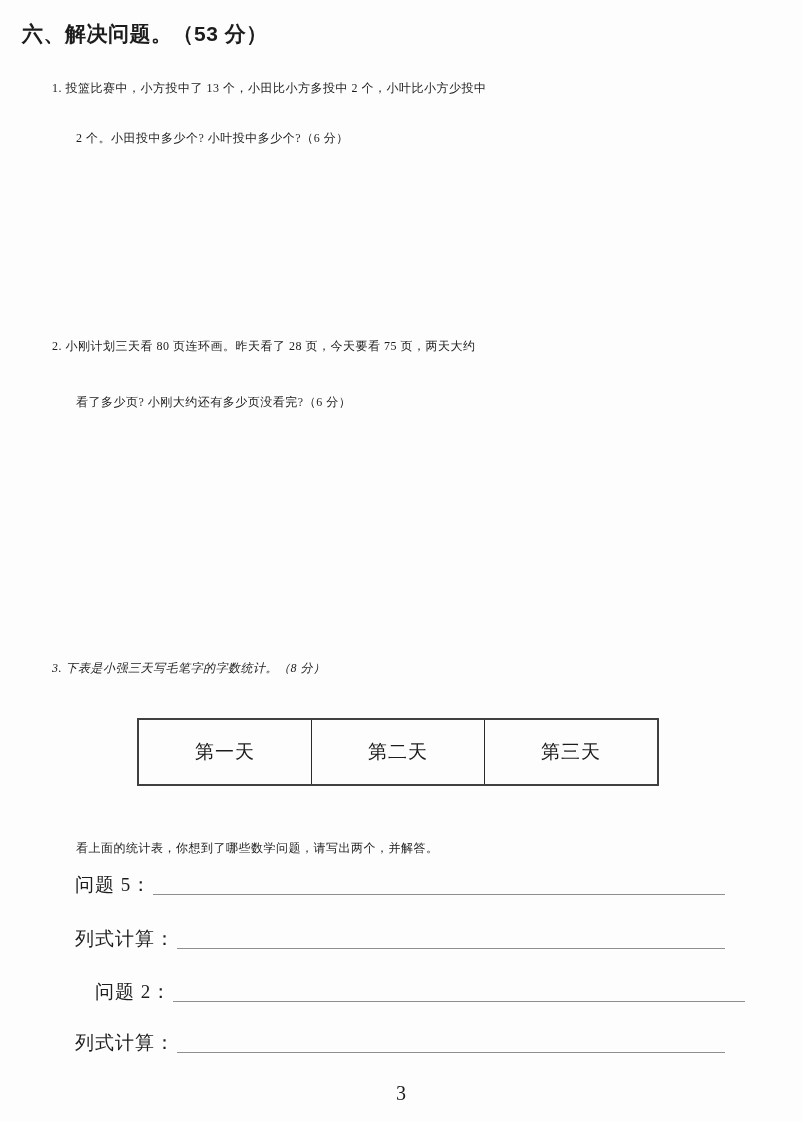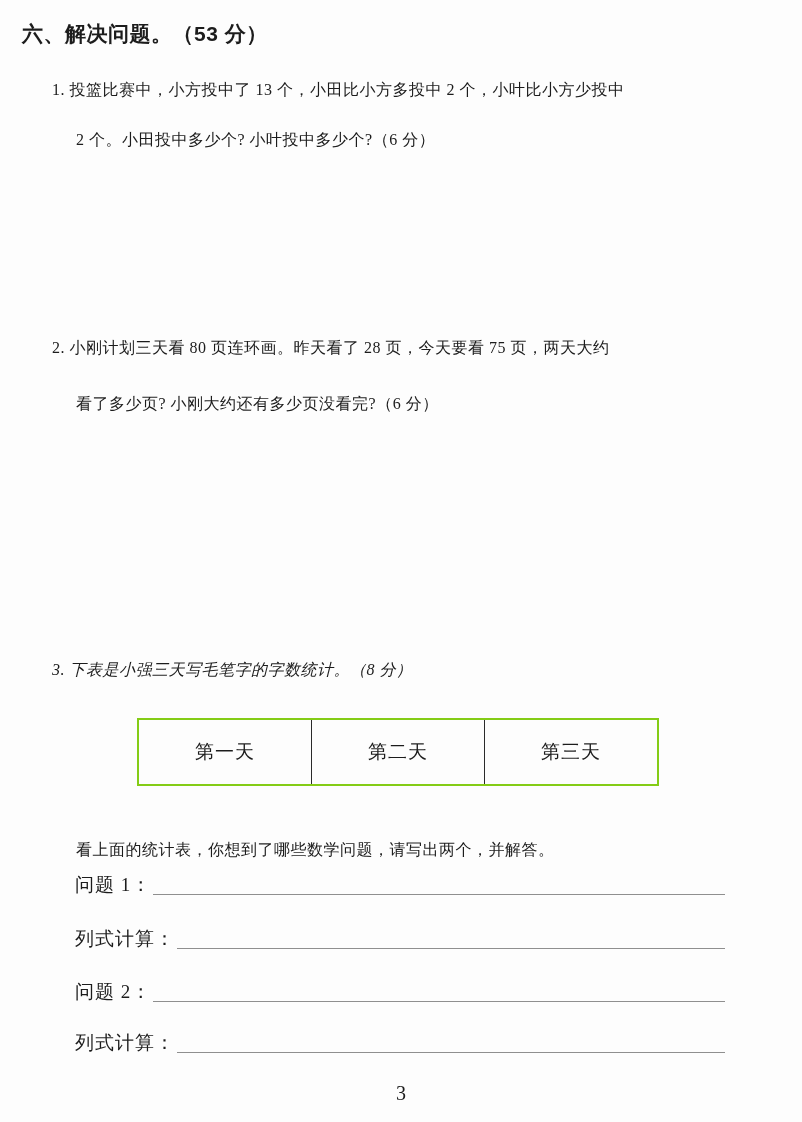--- a/index.html
+++ b/index.html
@@ -19,21 +19,21 @@
 
   .section-title {
     left: 22px;
     top: 20px;
     font-family: "Liberation Sans", "DejaVu Sans", sans-serif;
     font-weight: bold;
     font-size: 21px;
     letter-spacing: 0.5px;
   }
   .q-line {
-    font-size: 16px;
+    font-size: 12px;
     letter-spacing: 0.5px;
     white-space: nowrap;
   }
   .q1-l1 { left: 52px; top: 80px; }
   .q1-l2 { left: 76px; top: 130px; }
   .q2-l1 { left: 52px; top: 338px; }
   .q2-l2 { left: 76px; top: 394px; }
   .q3-l1 { left: 52px; top: 660px; font-style: italic; }
 
   table.stats {
@@ -46,21 +46,21 @@
     table-layout: fixed;
   }
   table.stats td {
     border: 1px solid #2a2a2a;
     text-align: center;
     vertical-align: middle;
     font-size: 19px;
     letter-spacing: 1px;
     padding: 0;
   }
-  table.stats { border: 2px solid #84cc16; }
+  table.stats { border: 2px solid #404040; }
 
   .prompt-line { left: 76px; top: 840px; }
 
   .blank-row {
     position: absolute;
     left: 75px;
     width: 650px;
     height: 21px;
     display: flex;
     align-items: flex-end;
@@ -72,21 +72,21 @@
     line-height: 21px;
   }
   .blank-row .fill-line {
     flex: 1;
     border-bottom: 1px solid #8f8f8f;
     height: 100%;
     margin-left: 2px;
   }
   .row-1 { top: 874px; }
   .row-2 { top: 928px; }
-  .row-3 { top: 981px; }
+  .row-3 { top: 981px; margin-left: 20px; }
   .row-4 { top: 1032px; }
 
   .page-number {
     left: 0;
     top: 1082px;
     width: 802px;
     text-align: center;
     font-size: 20px;
   }
 </style>
@@ -109,21 +109,21 @@
       <td>第一天</td>
       <td>第二天</td>
       <td>第三天</td>
     </tr>
   </tbody>
 </table>
 
 <div class="abs q-line prompt-line">看上面的统计表，你想到了哪些数学问题，请写出两个，并解答。</div>
 
 <div class="blank-row row-1">
-  <span class="blank-label">问题 1：</span>
+  <span class="blank-label">问题 5：</span>
   <span class="fill-line"></span>
 </div>
 
 <div class="blank-row row-2">
   <span class="blank-label">列式计算：</span>
   <span class="fill-line"></span>
 </div>
 
 <div class="blank-row row-3">
   <span class="blank-label">问题 2：</span>

